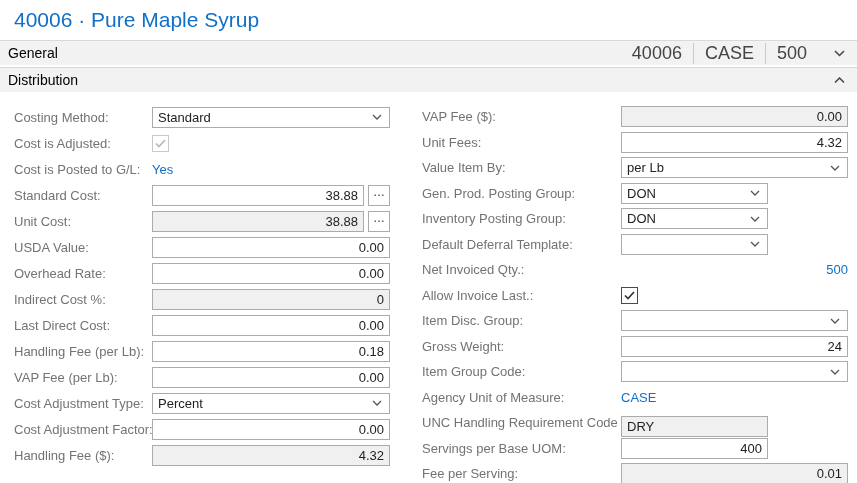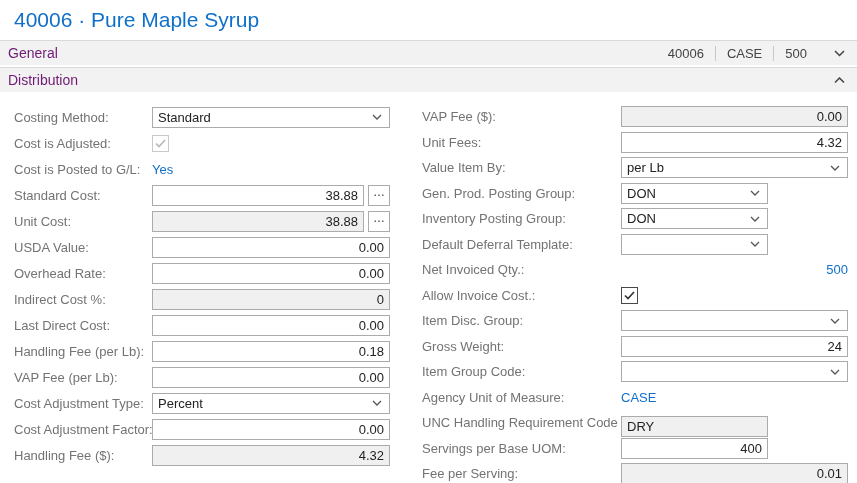--- a/index.html
+++ b/index.html
@@ -10,22 +10,22 @@
   }
   
   .titlebar{height:40px;box-sizing:border-box;padding:8px 0 0 14px;}
   .page-title{font-size:21px;font-weight:400;color:var(--accent,#1070c9);white-space:nowrap;}
   
   .section{
     height:24px;background:var(--section-bg,#f2f2f2);
     border-top:1px solid #d9d9d9;display:flex;align-items:center;
     padding:0 12px 0 8px;margin-bottom:2px;cursor:pointer;box-sizing:content-box;
   }
-  .sec-label{font-size:14px;color:#701a75;}
-  .sec-summary{margin-left:auto;display:flex;align-items:center;font-size:13px;color:#444;}
+  .sec-label{font-size:14px;color:#000000;}
+  .sec-summary{margin-left:auto;display:flex;align-items:center;font-size:18px;color:#444;}
   .sum-val{padding:0 11px;white-space:nowrap;}
   .sum-val + .sum-val{border-left:1px solid #c8c8c8;}
   .sec-chev{margin-left:16px;flex:none;}
   .sec-chev polyline{fill:none;stroke:#444;stroke-width:1.5;}
   
   .content{display:flex;padding:10px 0 0 14px;}
   .col{display:flex;flex-direction:column;}
   .col-r{margin-left:32px;}
   .row{display:flex;align-items:center;}
   .col-l .row{height:26px;}
@@ -279,21 +279,21 @@
     </div>
 
     <div class="row">
       <label class="lbl">Net Invoiced Qty.:</label>
       <div class="ctl end">
         <a class="link">500</a>
       </div>
     </div>
 
     <div class="row">
-      <label class="lbl">Allow Invoice Cost.:</label>
+      <label class="lbl">Allow Invoice Last.:</label>
       <div class="ctl">
         <span class="checkbox">
           <svg width="11" height="9" viewBox="0 0 11 9">
               <polyline points="1,4.5 4,7.5 10,1"></polyline>
             </svg>
         </span>
       </div>
     </div>
 
     <div class="row">

